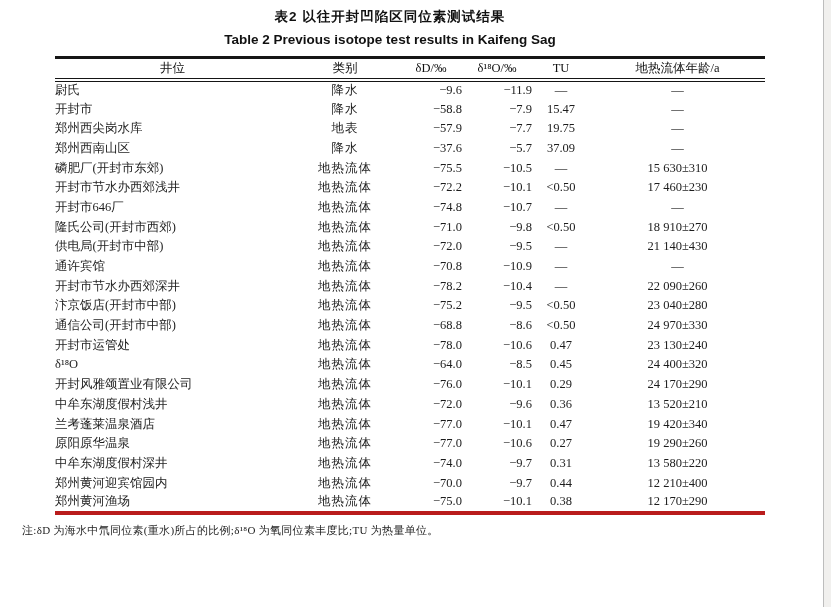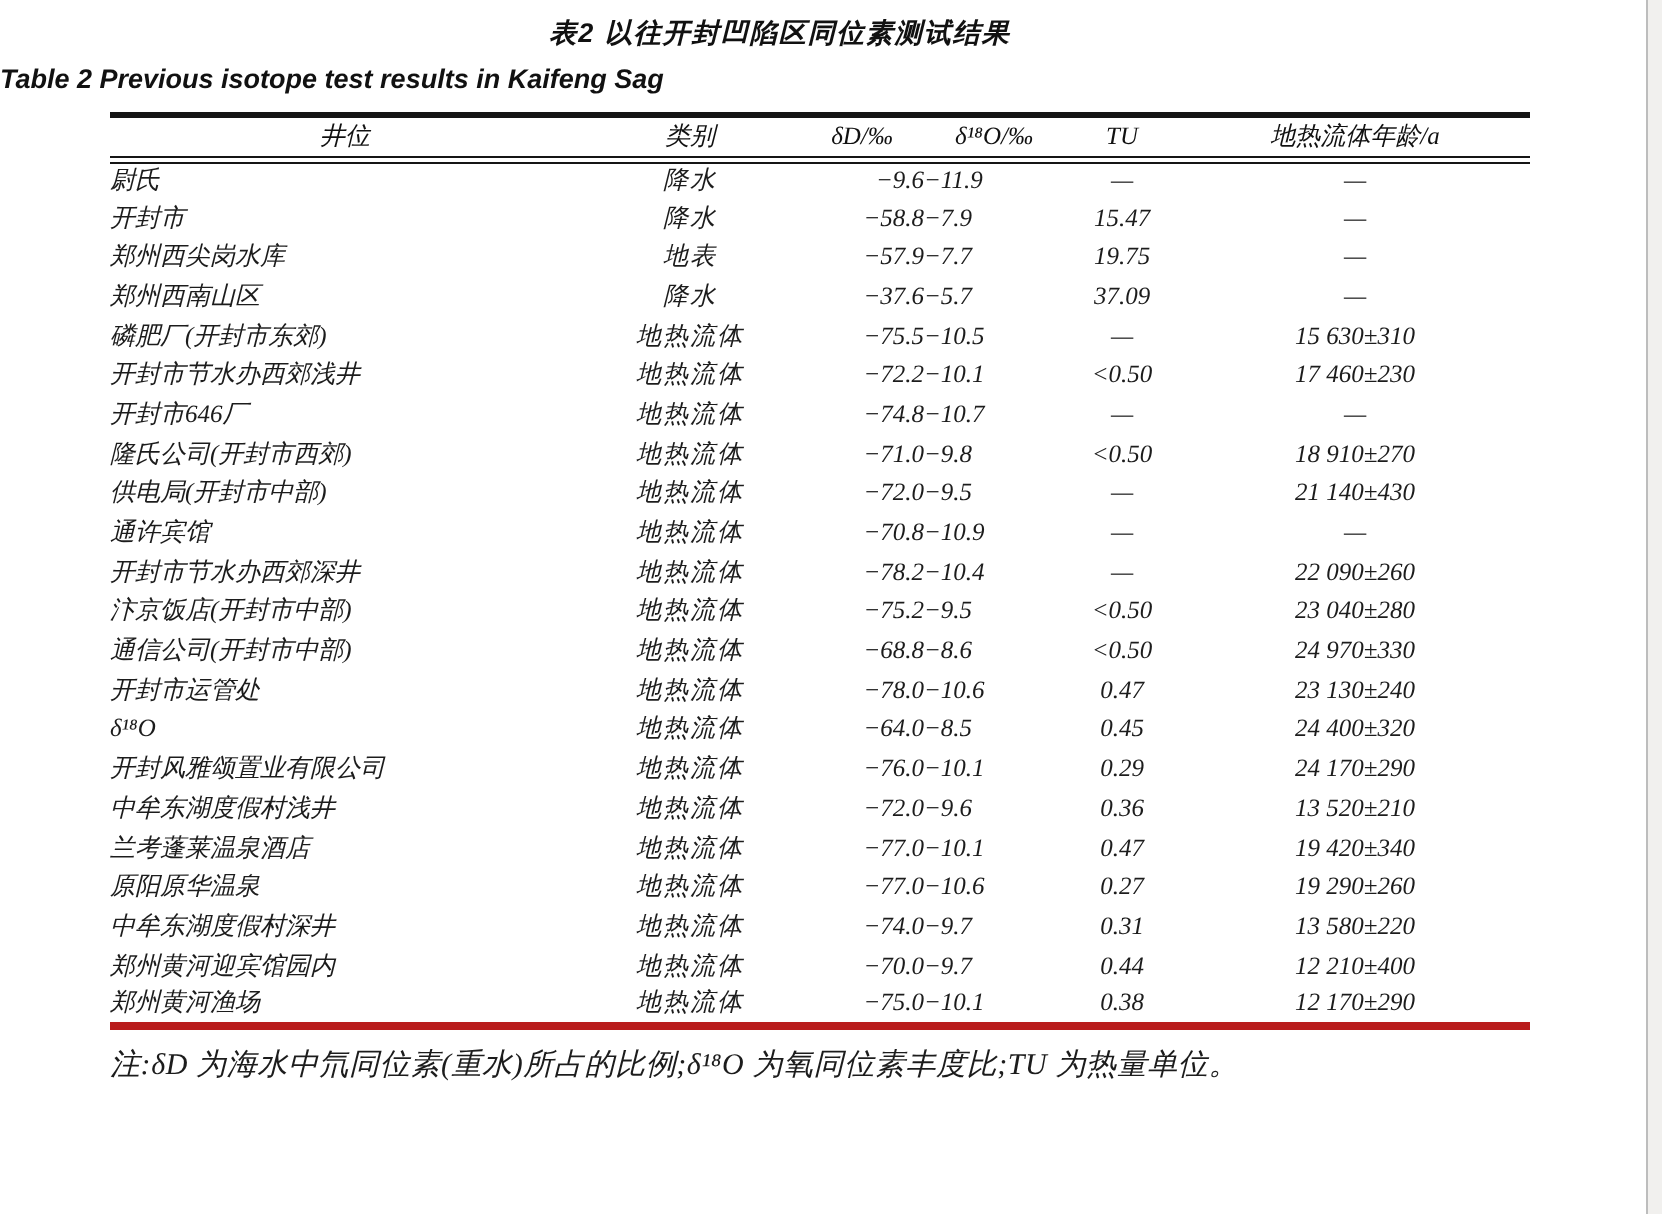--- a/index.html
+++ b/index.html
@@ -10,34 +10,34 @@
     height: 607px;
     overflow: hidden;
     font-family: "Liberation Serif", "DejaVu Serif", serif;
     color: #1c1c1c;
   }
   .page {
     position: relative;
     width: 831px;
     height: 607px;
     background: #ffffff;
-    font-style: italic;
   }
   .title-zh {
     padding-top: 8px;
     text-align: center;
     width: 780px;
     font-family: "Liberation Sans", "DejaVu Sans", sans-serif;
     font-weight: bold;
     font-size: 13.5px;
     letter-spacing: 1px;
     color: #111;
   }
   .title-en {
     margin-top: 6px;
+    text-align: center;
     width: 780px;
     font-family: "Liberation Sans", "DejaVu Sans", sans-serif;
     font-weight: bold;
     font-size: 13.5px;
     color: #111;
   }
   table.isotope {
     margin-left: 55px;
     margin-top: 9px;
     width: 710px;
@@ -69,29 +69,29 @@
   
   col.w0 { width: 235px; }
   col.w1 { width: 110px; }
   col.w2 { width: 62px; }
   col.w3 { width: 70px; }
   col.w4 { width: 58px; }
   col.w5 { width: 175px; }
   td.c0 { text-align: left; }
   td.c1 { text-align: center; letter-spacing: 1px; }
   td.c2 { text-align: right; padding-right: 2px; }
-  td.c3 { padding-right: 8px; }
+  td.c3 { text-align: right; padding-right: 8px; }
   td.c4 { text-align: center; }
   td.c5 { text-align: center; }
   th.h2 { text-align: center; padding-left: 12px; }
   th.h3 { text-align: center; padding-left: 14px; }
   .note {
-    margin-left: 55px;
+    margin-left: 22px;
     margin-top: 8px;
-    font-size: 15px;
+    font-size: 11px;
     color: #1c1c1c;
     letter-spacing: 0.3px;
   }
   .page-edge {
     position: absolute;
     top: 0;
     right: 0;
     width: 7px;
     height: 607px;
     background: #f1f0ee;

